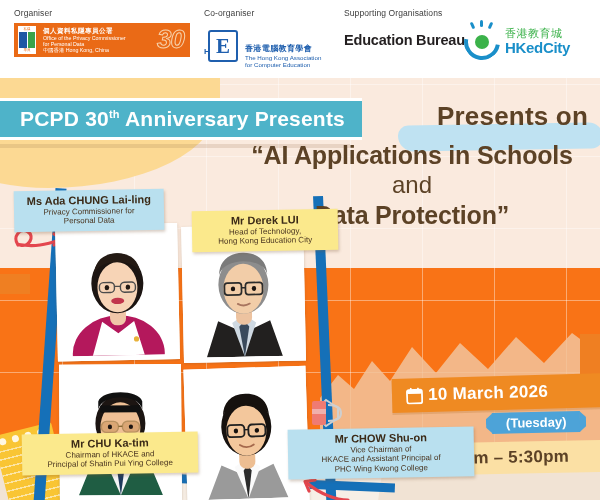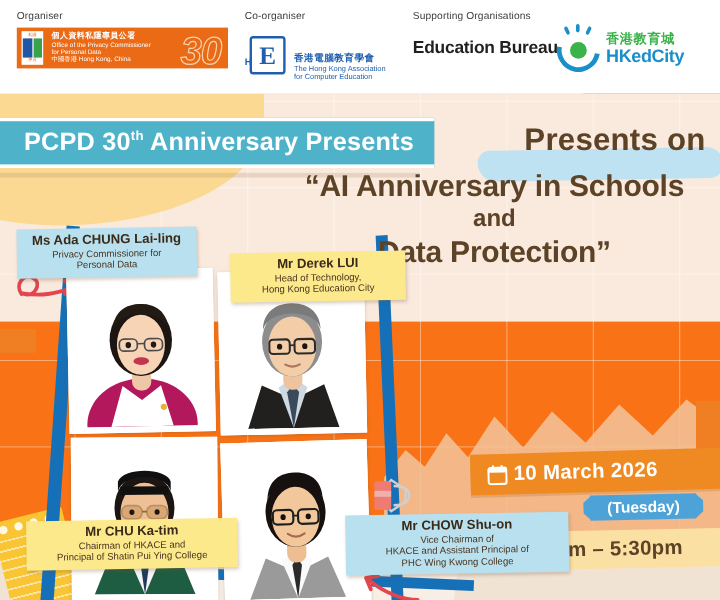--- a/index.html
+++ b/index.html
@@ -54,21 +54,21 @@
   .pcpd-mark .mmid i {
     display: block; flex: 1;
   }
   .pcpd-mark .mmid .c1 { background: #1f57a4; }
   .pcpd-mark .mmid .c2 { background: #3aa34a; }
   .pcpd-text { margin-left: 7px; color: #ffffff; line-height: 1.18; }
   .pcpd-text .l1 { font-size: 6.6px; font-weight: bold; letter-spacing:.4px;}
   .pcpd-text .l2, .pcpd-text .l3, .pcpd-text .l4 { font-size: 5.3px; }
   .pcpd-30 {
     position: absolute; right: 6px; top: 1px;
-    font-size: 32px; font-weight: bold; font-style: italic;
+    font-size: 26px; font-weight: bold; font-style: italic;
     color: #ea6a16; -webkit-text-stroke: 1px #f8d9b6;
     letter-spacing: -1px; opacity: .95;
   }
 
   
   .hkace-wrap { left: 204px; top: 8px; }
   .hkace-body { margin-top: 6px; display: flex; align-items: center; }
   .hkace-e {
     width: 30px; height: 32px; border: 2.5px solid #1f5fae;
     border-radius: 3px; position: relative; background: #fff;
@@ -103,21 +103,21 @@
     position: absolute; left: 13px; top: 13px;
     width: 14px; height: 14px; border-radius: 50%; background: #3bb24a;
   }
   .hkec-tick {
     position:absolute; width:3px;height:7px;background:#1a8fc9;border-radius:2px;
   }
   .hkec-t1{left:9px;top:0px;transform:rotate(-25deg);}
   .hkec-t2{left:18px;top:-2px;transform:rotate(0deg);}
   .hkec-t3{left:27px;top:0px;transform:rotate(25deg);}
   .hkec-txt { margin-left: 3px; line-height: 1.05; }
-  .hkec-cn { font-size: 11px; font-weight: bold; color: #3bb24a; letter-spacing: .5px; }
+  .hkec-cn { font-size: 11px; font-weight: normal; color: #3bb24a; letter-spacing: .5px; }
   .hkec-en { font-size: 15px; font-weight: bold; color: #1a8fc9; letter-spacing: -.3px;}
 
   
   .board {
     position: absolute; left: 0; top: 78px;
     width: 600px; height: 422px;
     background: #f97316;
     overflow: hidden;
   }
   .grid-lines {
@@ -238,21 +238,21 @@
     text-align: center; color: #5c4226;
   }
   .t-webinar {
     font-size: 26px; font-weight: bold; letter-spacing: .2px;
     line-height: 1.15; text-align: right; padding-right: 4px;
   }
   .t-line1 {
     font-size: 25px; font-weight: bold; line-height: 1.2;
     margin-top: 8px; white-space: nowrap; letter-spacing: -.2px;
   }
-  .t-and { font-size: 20px; font-weight: bold; line-height: 1.25; }
+  .t-and { font-size: 24px; font-weight: normal; line-height: 1.25; }
   .t-line2 { font-size: 25px; font-weight: bold; line-height: 1.25; letter-spacing: -.2px;}
 
   
   .date-ribbon {
     position: absolute; left: 392px; top: 298px;
     width: 216px; height: 34px; background: #ef8a22;
     z-index: 46; transform: rotate(-1.6deg);
     display: flex; align-items: center;
     box-shadow: 0 2px 0 rgba(180,110,40,.25);
   }
@@ -438,21 +438,21 @@
 
     <div class="banner-shadow"></div>
     <div class="banner">
       <div class="banner-text">
         <span>PCPD 30</span><sup>th</sup><span> Anniversary Presents</span>
       </div>
     </div>
 
     <div class="title-block">
       <div class="t-webinar">Presents on</div>
-      <div class="t-line1">“AI Anniversary in Schools</div>
+      <div class="t-line1">“AI Applications in Schools</div>
       <div class="t-and">and</div>
       <div class="t-line2">Data Protection”</div>
     </div>
 
     <div class="date-ribbon">
       <svg class="cal-icon" width="17" height="17" viewBox="0 0 17 17">
         <rect x="1" y="2.5" width="15" height="13.5" rx="2" fill="none" stroke="#ffffff" stroke-width="1.8"></rect>
         <rect x="1" y="2.5" width="15" height="4" rx="1.6" fill="#ffffff"></rect>
         <rect x="4" y="0.3" width="1.8" height="4" rx=".9" fill="#ffffff"></rect>
         <rect x="11.2" y="0.3" width="1.8" height="4" rx=".9" fill="#ffffff"></rect>

